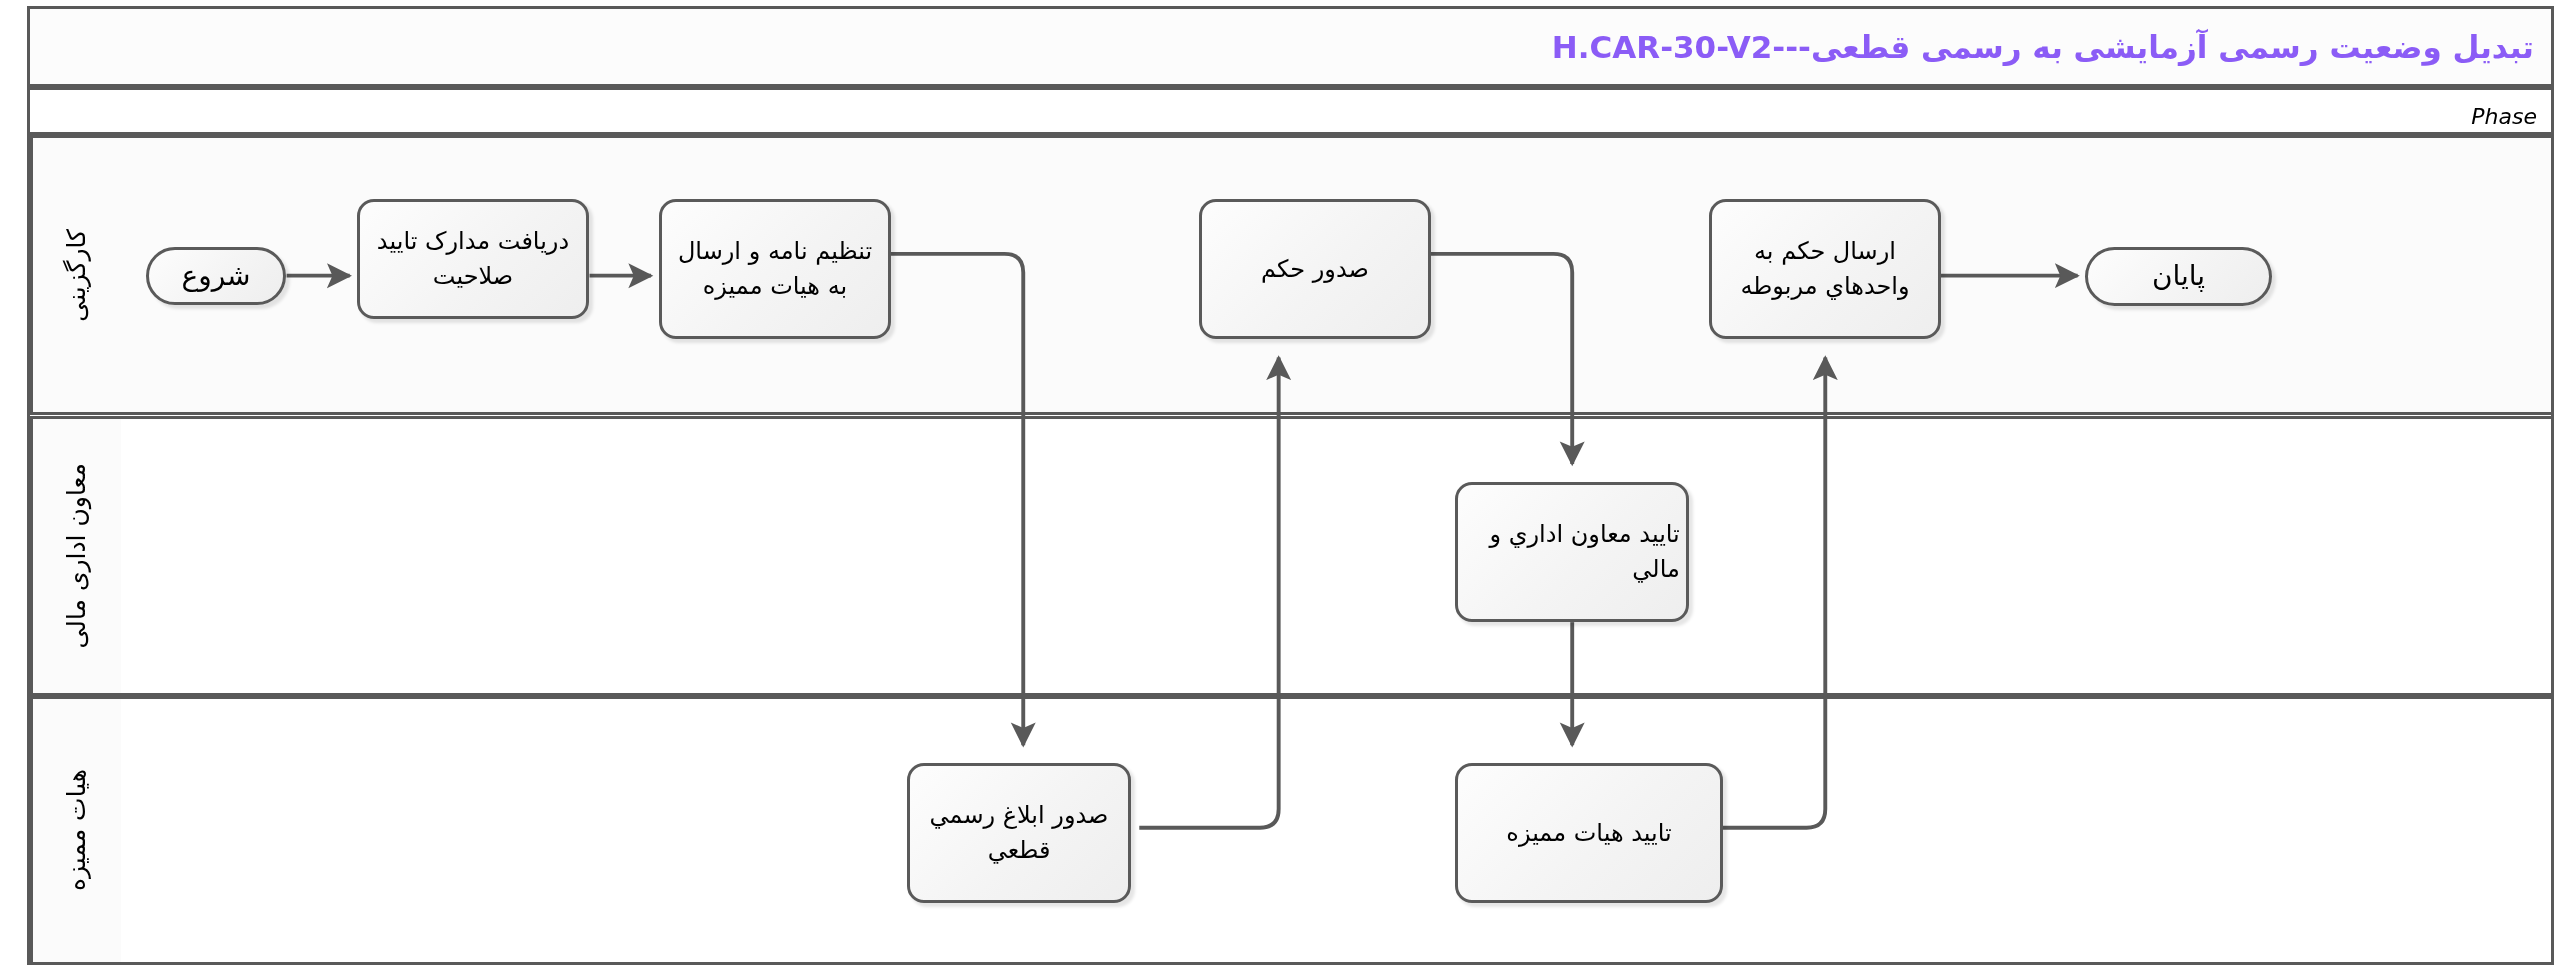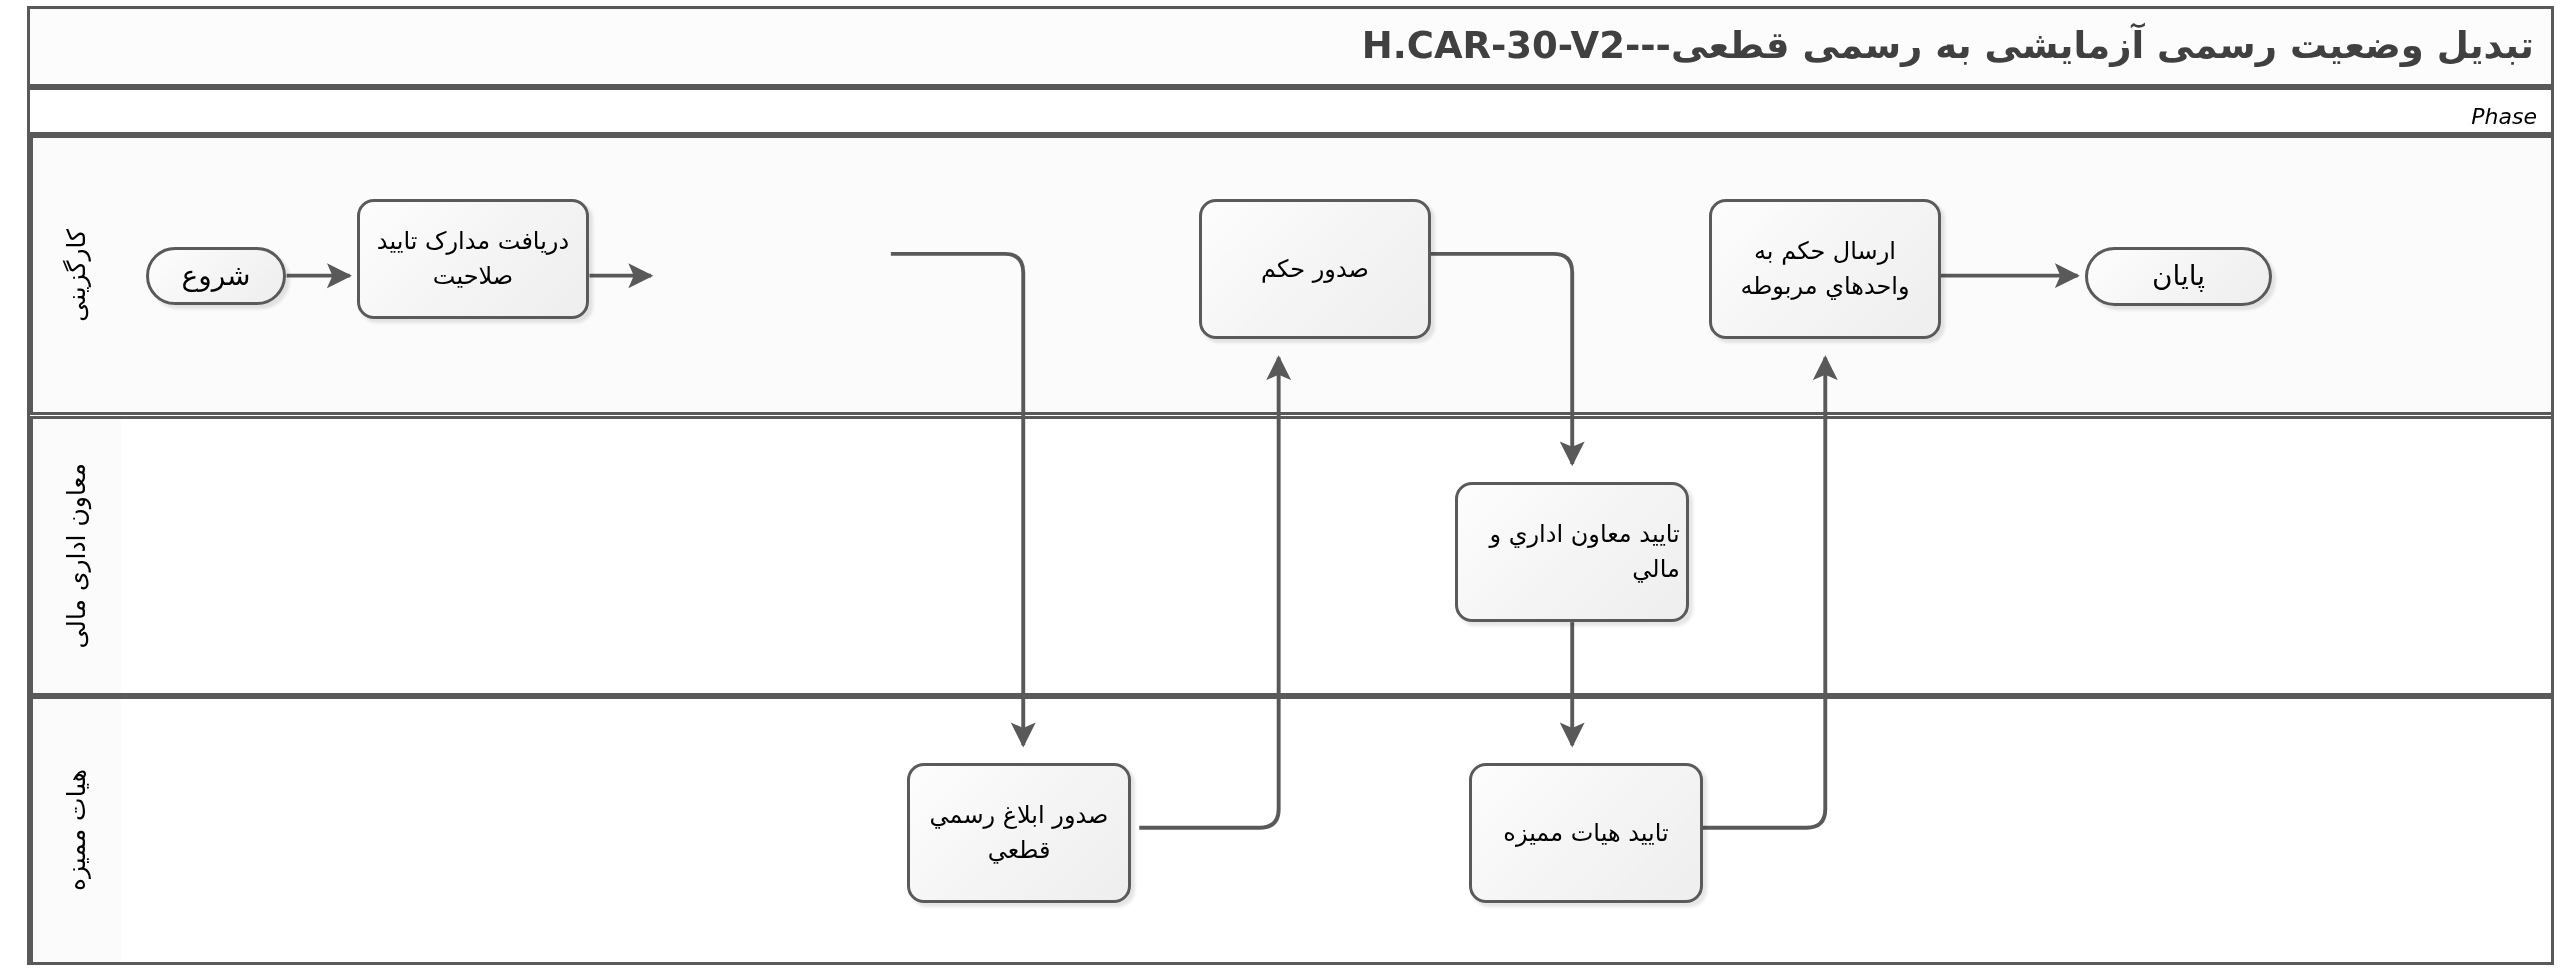--- a/index.html
+++ b/index.html
@@ -23,21 +23,21 @@
   
   .pool-title{
     position:absolute;left:27px;top:6.2px;width:2527px;height:81px;
     box-sizing:border-box;
     border:3.9px solid #595959;
     background:#fcfcfc;
     display:flex;align-items:center;
     direction:rtl;
   }
   .pool-title-text{
-    font-weight:bold;font-size:37px;color:#404040;
+    font-weight:bold;font-size:31px;color:#8b5cf6;
     padding:0 17px;white-space:nowrap;line-height:1.1;
     letter-spacing:0px;
   }
 
   
   .phase-band{
     position:absolute;left:27px;top:87px;width:2527px;height:48px;
     box-sizing:border-box;
     border:3.9px solid #595959;
     background:#ffffff;
@@ -99,21 +99,21 @@
 
   
   #n-start{left:146px;top:247px;width:140px;height:58px;}
   #n-receive{left:357px;top:199px;width:232px;height:120px;}
   #n-letter{left:659px;top:199px;width:232px;height:140px;}
   #n-issue{left:1163px;top:199px;width:232px;height:140px;margin-left:36px;}
   #n-send{left:1709px;top:199px;width:232px;height:140px;}
   #n-end{left:2085px;top:247px;width:187px;height:59px;}
   #n-deputy{left:1455px;top:482px;width:234px;height:140px;text-align:right;}
   #n-notice{left:907px;top:763px;width:224px;height:140px;}
-  #n-board{left:1455px;top:763px;width:234px;height:140px;margin-left:14px;}
+  #n-board{left:1455px;top:763px;width:268px;height:140px;}
 </style>
 </head>
 <body>
 
 <div class="canvas">
 
   <div class="pool"></div>
 
   <div class="pool-title">
     <span class="pool-title-text">تبدیل وضعیت رسمی آزمایشی به رسمی قطعی---H.CAR-30-V2</span>
@@ -171,20 +171,23 @@
   </svg>
 
   <div class="node node-event" id="n-start">
     <span class="node-label">شروع</span>
   </div>
 
   <div class="node node-task" id="n-receive">
     <span class="node-label">دریافت مدارک تایید صلاحیت</span>
   </div>
 
+  <div class="node node-task" id="n-letter">
+    <span class="node-label">تنظیم نامه و ارسال به هیات ممیزه</span>
+  </div>
 
   <div class="node node-task" id="n-issue">
     <span class="node-label">صدور حکم</span>
   </div>
 
   <div class="node node-event" id="n-end">
     <span class="node-label">پایان</span>
   </div>
 
   <div class="node node-task" id="n-send">

